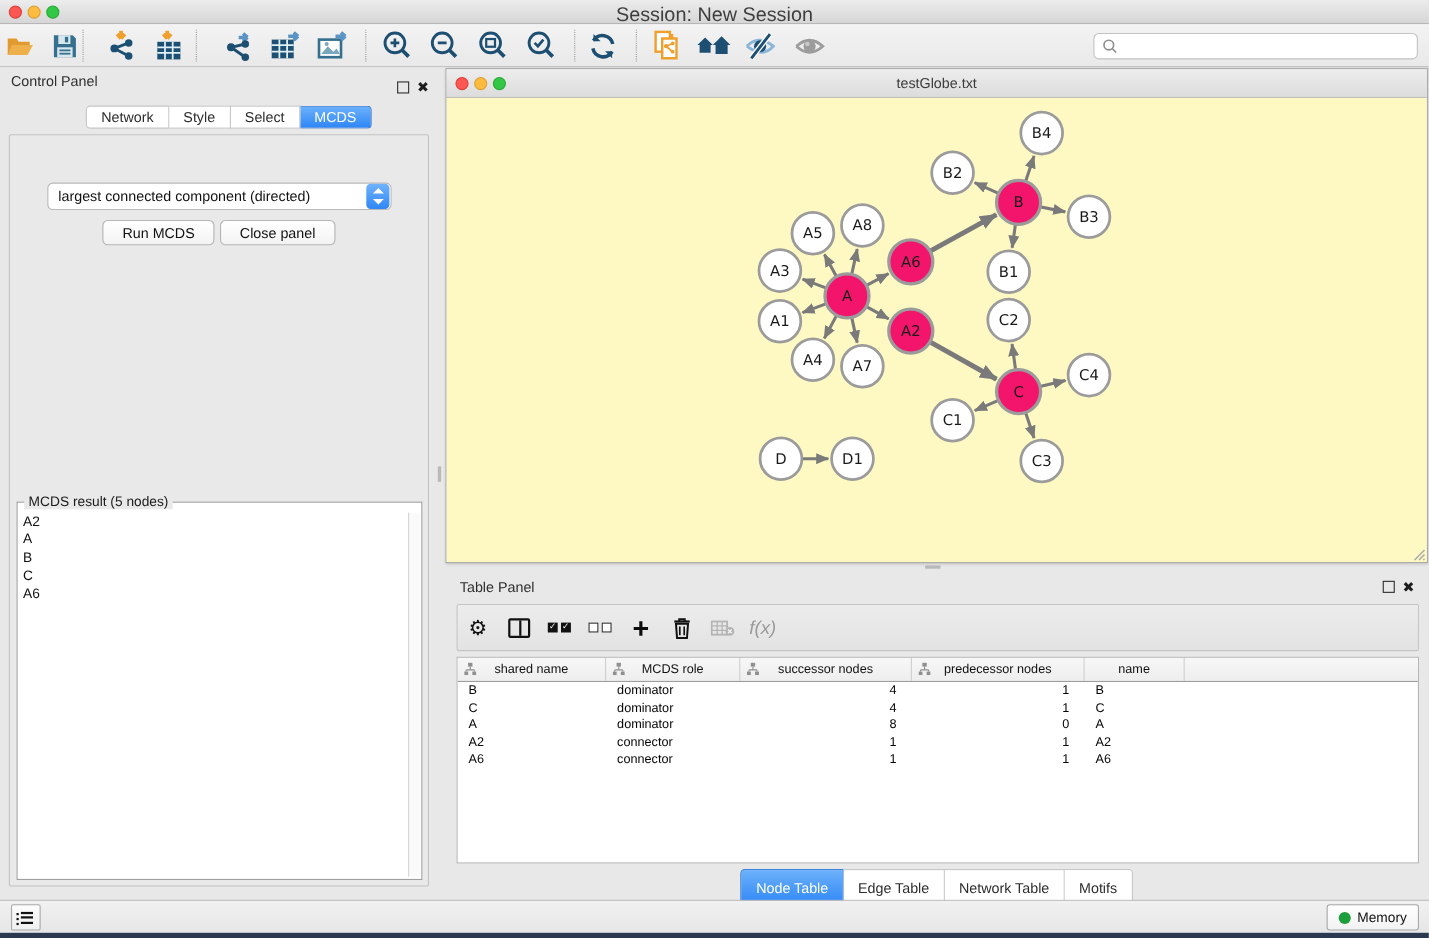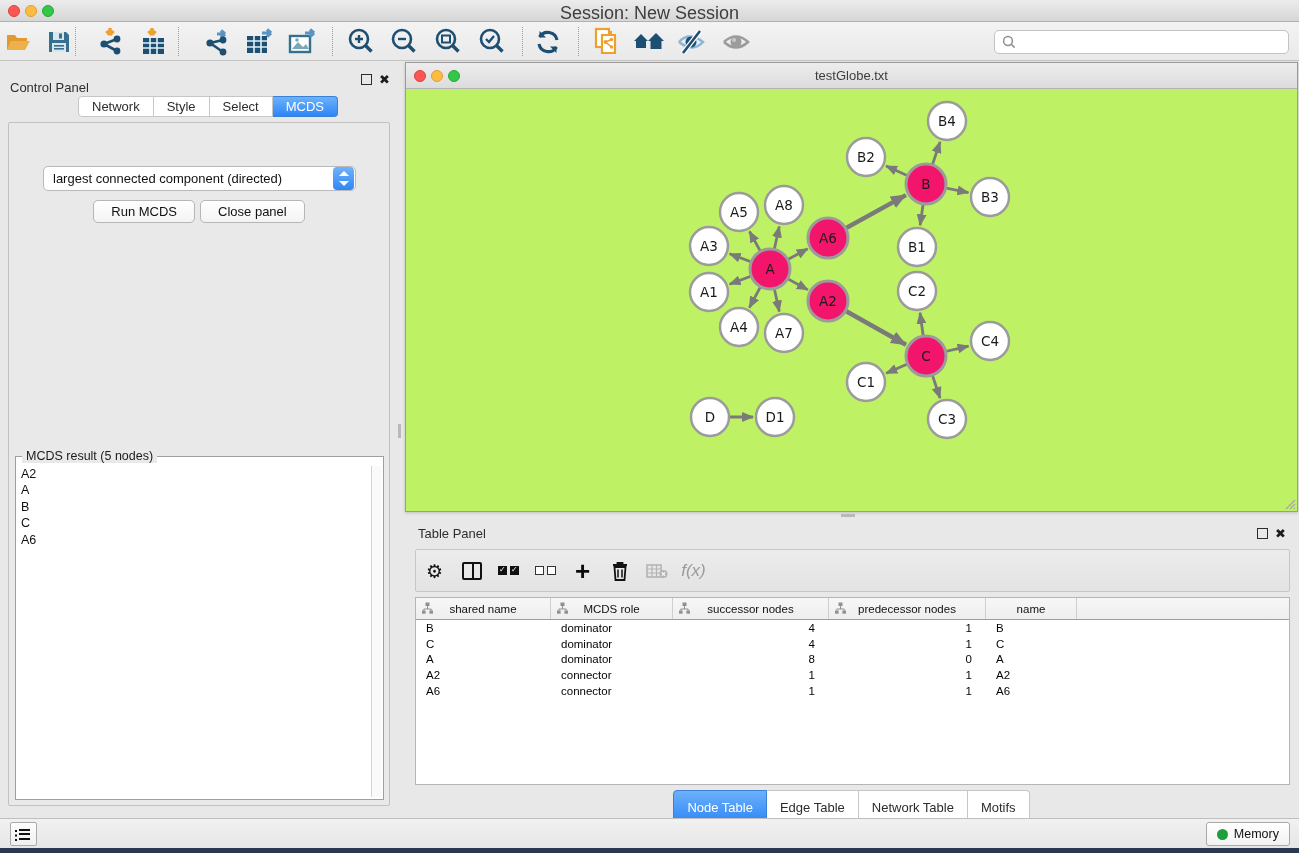--- a/index.html
+++ b/index.html
@@ -54,21 +54,21 @@
   .mcds-list { position:absolute; left:2px; top:9px; right:13px; bottom:2px; background:#fff; overflow:hidden; }
   .mcds-item { font-size:12.5px; color:#111; height:16.4px; line-height:16.4px; padding-left:3px; }
   .vscroll { position:absolute; right:1px; top:9px; bottom:2px; width:11px; background:#fafafa; border-left:1px solid #d4d4d4; }
 
   
   .netwin { position:absolute; left:405px; top:62px; width:893px; height:450px;
     border:1px solid #9a9a9a; background:#fff; box-shadow:0 1px 3px rgba(0,0,0,.18); }
   .net-titlebar { position:absolute; left:0; top:0; right:0; height:26px;
     background:linear-gradient(#ededed,#dcdcdc); border-bottom:1px solid #b3b3b3; }
   .net-titlebar .title { position:absolute; left:0; right:0; top:5px; text-align:center; font-size:13px; color:#3c3c3c; }
-  .net-canvas { position:absolute; left:0; top:26px; right:0; bottom:0; background:#bef264; }
+  .net-canvas { position:absolute; left:0; top:26px; right:0; bottom:0; background:#fef9c3; }
   .grip { position:absolute; right:1px; bottom:1px; }
 
   
   .tablepanel { position:absolute; left:405px; top:520px; width:893px; height:296px; }
   .tp-toolbar { position:absolute; left:10px; top:29px; width:875px; height:43px;
     background:linear-gradient(#ececec,#e3e3e3); border:1px solid #c6c6c6; border-radius:2px; display:flex; align-items:center; }
   .tpi { width:37px; display:flex; justify-content:center; align-items:center; height:100%; }
   .gear-glyph { font-size:19px; color:#111; font-family:"DejaVu Sans",sans-serif; }
   .cols-ico { width:20px; height:18px; border:2.4px solid #111; border-radius:2px; position:relative; }
   .cols-ico:before { content:""; position:absolute; left:50%; top:0; bottom:0; border-left:2.4px solid #111; }
@@ -250,21 +250,21 @@
     <svg width="14" height="14" viewBox="0 0 14 14">
         <circle cx="6" cy="6" r="4.4" fill="none" stroke="#8e8e8e" stroke-width="1.5"></circle>
         <path d="M9.3 9.3 l3.3 3.3" stroke="#8e8e8e" stroke-width="1.5"></path>
       </svg>
     <input type="text" placeholder="" style="">
   </div>
 </div>
 
 <div class="cp">
   <div style="position:relative; height:26px;">
-    <span class="panel-title" style="position:absolute;left:2px;top:18px;">Control Panel</span>
+    <span class="panel-title" style="position:absolute;left:2px;top:4px;">Control Panel</span>
     <span class="winbtns" style="top:12px;">
       <span class="float-ico"></span>
       <span class="close-ico">✖</span>
     </span>
   </div>
   <div class="segtabs" style="position:absolute;left:70px;top:34px;" id="cp-tabs">
       <div class="seg">Network</div>
       <div class="seg">Style</div>
       <div class="seg">Select</div>
       <div class="seg active">MCDS</div>

